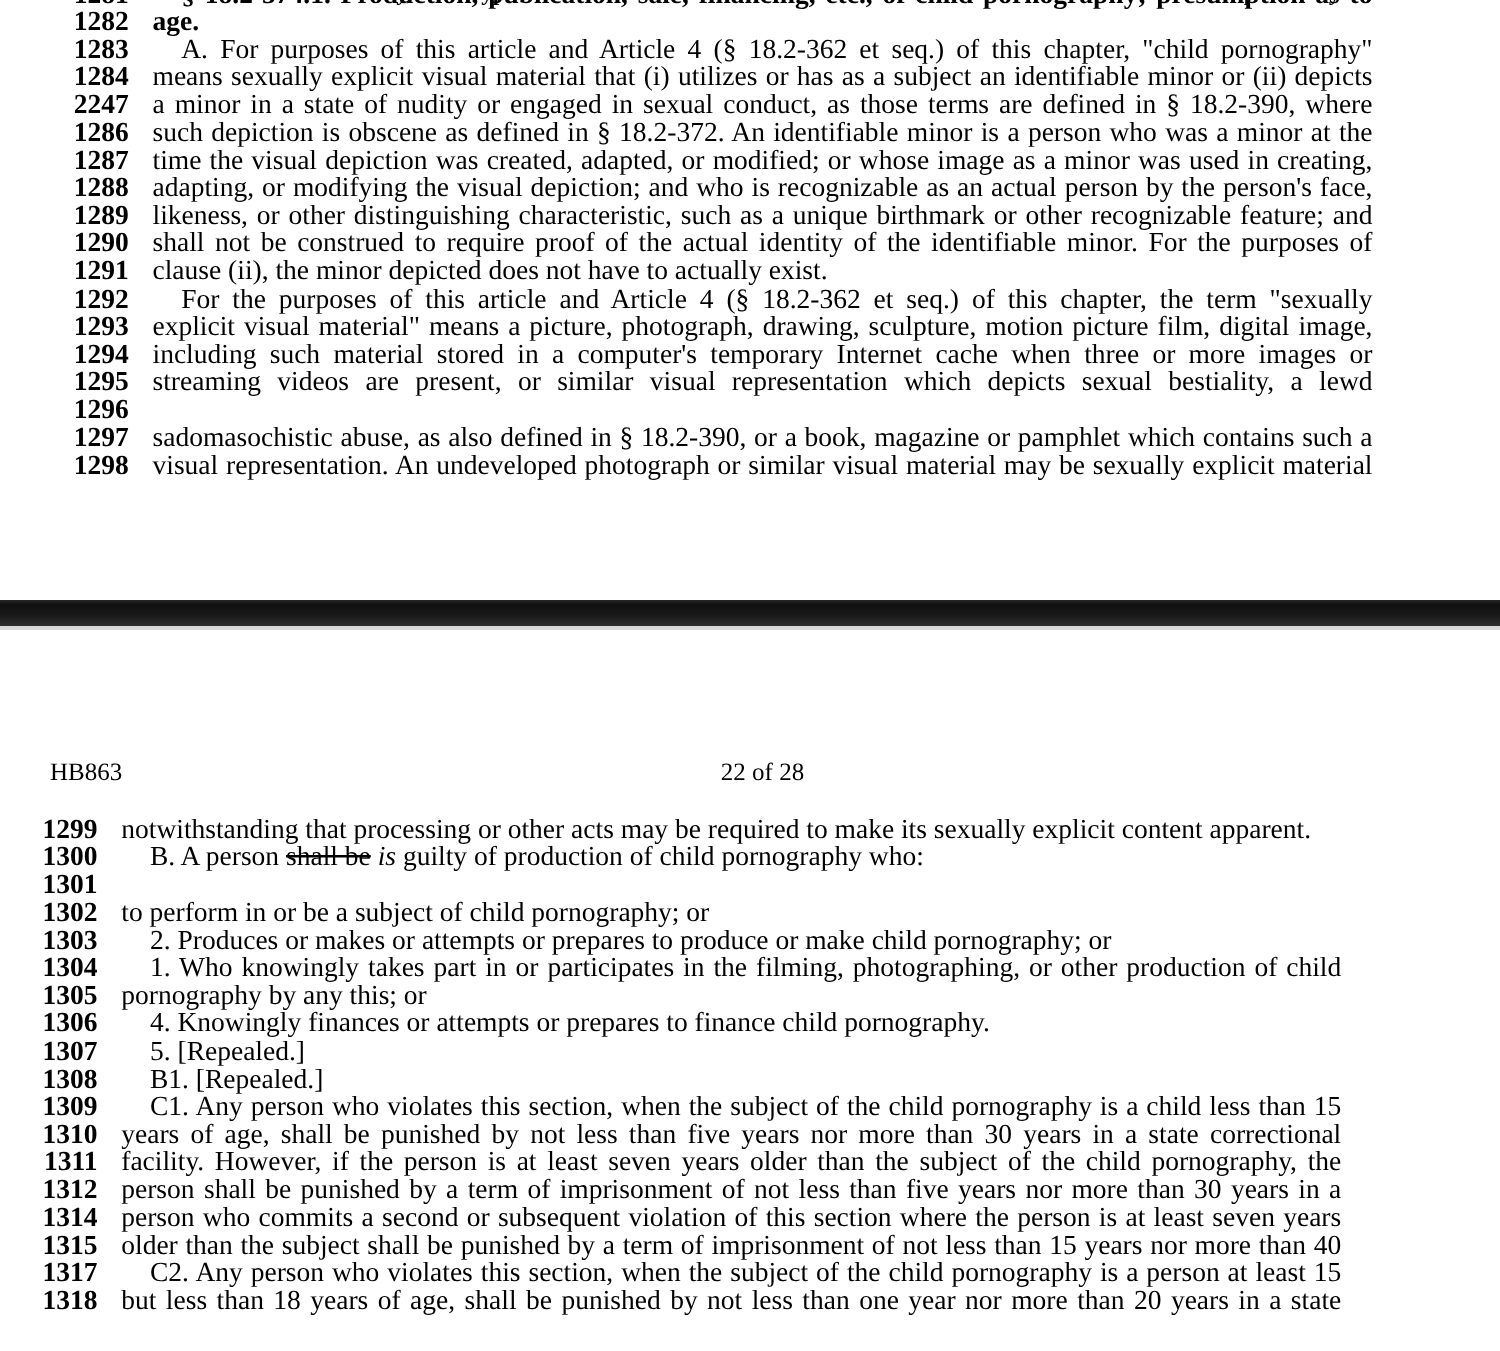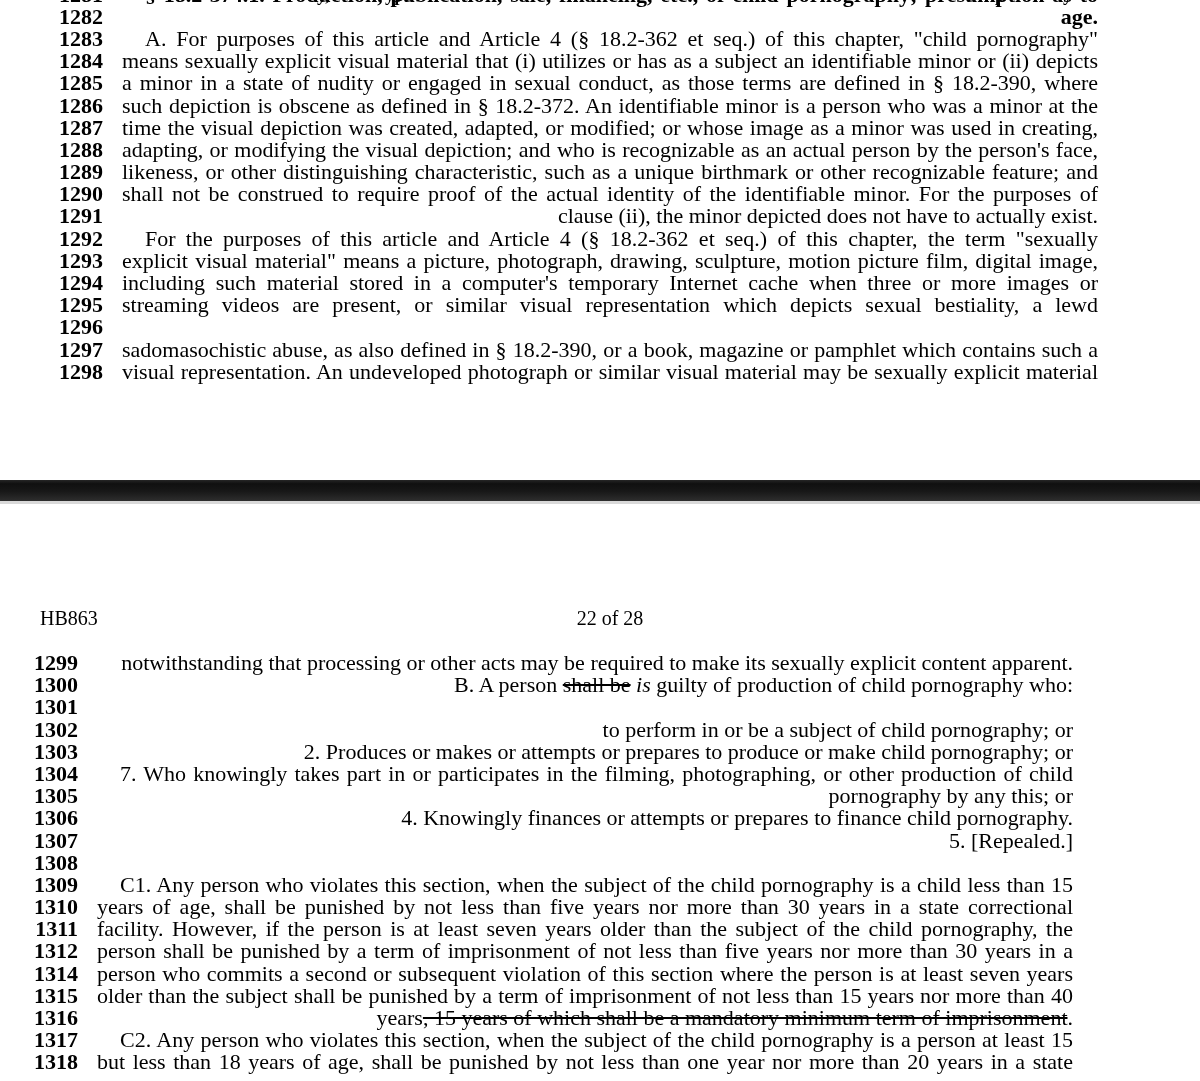--- a/index.html
+++ b/index.html
@@ -9,21 +9,21 @@
     font-family:"Liberation Serif","DejaVu Serif",serif;
   }
   .page{position:absolute;left:0;width:1200px;}
   .line{display:flex;height:22.2px;line-height:22.2px;font-size:22px;}
   .num{
     flex:0 0 auto;text-align:right;font-weight:bold;
     font-variant-numeric:lining-nums;
   }
   .page1 .num{width:103px;}
   .page2 .num{width:78px;}
-  .txt{flex:0 0 auto;width:976px;margin-left:19px;text-align:right;white-space:normal;}
+  .txt{flex:0 0 auto;width:976px;margin-left:19px;text-align:left;white-space:normal;}
   .line.j .txt{text-align:justify;text-align-last:justify;}
   .txt.ind{padding-left:23px;width:953px;}
   .seg-b{font-weight:bold;}
   .seg-s{text-decoration:line-through;text-decoration-thickness:1.5px;}
   .seg-i{font-style:italic;}
   .top-clip-frag{
     position:absolute;top:-16.5px;font-weight:bold;font-size:18.5px;line-height:22.2px;
   }
   .separator{
     position:absolute;left:0;top:480px;width:1200px;height:21px;
@@ -48,21 +48,21 @@
     </div>
     <div class="line j">
       <span class="num">1283</span>
       <span class="txt ind"><span>A. For purposes of this article and Article 4 (§ 18.2-362 et seq.) of this chapter, "child pornography"</span></span>
     </div>
     <div class="line j">
       <span class="num">1284</span>
       <span class="txt"><span>means sexually explicit visual material that (i) utilizes or has as a subject an identifiable minor or (ii) depicts</span></span>
     </div>
     <div class="line j">
-      <span class="num">1285</span>
+      <span class="num">2247</span>
       <span class="txt"><span>a minor in a state of nudity or engaged in sexual conduct, as those terms are defined in § 18.2-390, where</span></span>
     </div>
     <div class="line j">
       <span class="num">1286</span>
       <span class="txt"><span>such depiction is obscene as defined in § 18.2-372. An identifiable minor is a person who was a minor at the</span></span>
     </div>
     <div class="line j">
       <span class="num">1287</span>
       <span class="txt"><span>time the visual depiction was created, adapted, or modified; or whose image as a minor was used in creating,</span></span>
     </div>
@@ -140,36 +140,37 @@
     <div class="line">
       <span class="num">1302</span>
       <span class="txt"><span>to perform in or be a subject of child pornography; or</span></span>
     </div>
     <div class="line">
       <span class="num">1303</span>
       <span class="txt ind"><span>2. Produces or makes or attempts or prepares to produce or make child pornography; or</span></span>
     </div>
     <div class="line j">
       <span class="num">1304</span>
-      <span class="txt ind"><span>7. Who knowingly takes part in or participates in the filming, photographing, or other production of child</span></span>
+      <span class="txt ind"><span>1. Who knowingly takes part in or participates in the filming, photographing, or other production of child</span></span>
     </div>
     <div class="line">
       <span class="num">1305</span>
       <span class="txt"><span>pornography by any this; or</span></span>
     </div>
     <div class="line">
       <span class="num">1306</span>
       <span class="txt ind"><span>4. Knowingly finances or attempts or prepares to finance child pornography.</span></span>
     </div>
     <div class="line">
       <span class="num">1307</span>
       <span class="txt ind"><span>5. [Repealed.]</span></span>
     </div>
     <div class="line">
       <span class="num">1308</span>
+      <span class="txt ind"><span>B1. [Repealed.]</span></span>
     </div>
     <div class="line j">
       <span class="num">1309</span>
       <span class="txt ind"><span>C1. Any person who violates this section, when the subject of the child pornography is a child less than 15</span></span>
     </div>
     <div class="line j">
       <span class="num">1310</span>
       <span class="txt"><span>years of age, shall be punished by not less than five years nor more than 30 years in a state correctional</span></span>
     </div>
     <div class="line j">
@@ -181,24 +182,20 @@
       <span class="txt"><span>person shall be punished by a term of imprisonment of not less than five years nor more than 30 years in a</span></span>
     </div>
     <div class="line j">
       <span class="num">1314</span>
       <span class="txt"><span>person who commits a second or subsequent violation of this section where the person is at least seven years</span></span>
     </div>
     <div class="line j">
       <span class="num">1315</span>
       <span class="txt"><span>older than the subject shall be punished by a term of imprisonment of not less than 15 years nor more than 40</span></span>
     </div>
-    <div class="line">
-      <span class="num">1316</span>
-      <span class="txt"><span>years</span><span class="seg-s">, 15 years of which shall be a mandatory minimum term of imprisonment</span><span>.</span></span>
-    </div>
     <div class="line j">
       <span class="num">1317</span>
       <span class="txt ind"><span>C2. Any person who violates this section, when the subject of the child pornography is a person at least 15</span></span>
     </div>
     <div class="line j">
       <span class="num">1318</span>
       <span class="txt"><span>but less than 18 years of age, shall be punished by not less than one year nor more than 20 years in a state</span></span>
     </div>
   </div>
 

